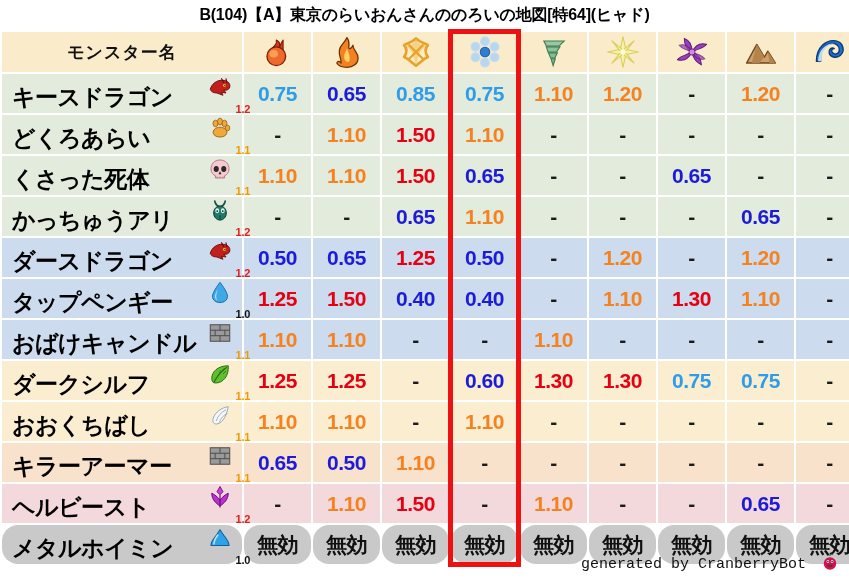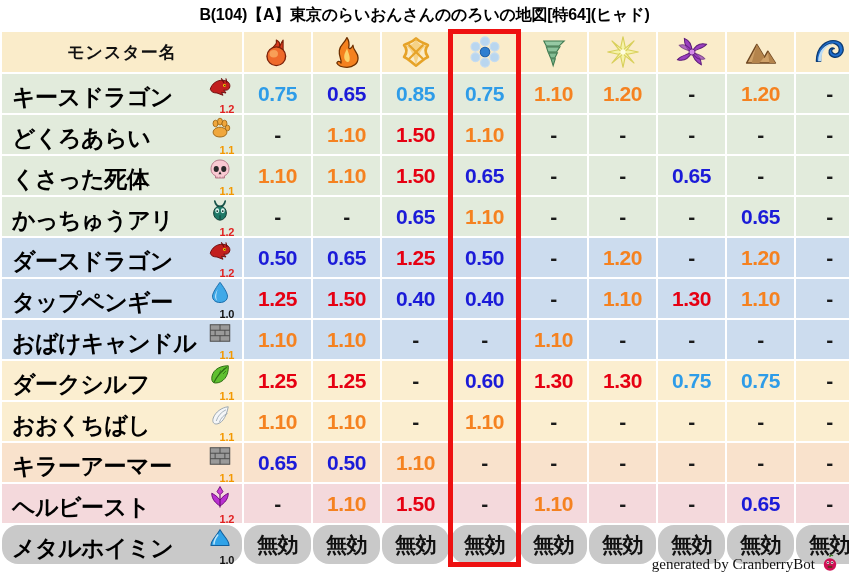--- a/index.html
+++ b/index.html
@@ -68,21 +68,21 @@
     flex:0 0 auto;
     position:relative;
     width:44px;height:37px;
     margin-right:2px;
   }
   .mon-emoji{
     position:absolute;left:2px;top:-1px;
     font-size:24px;line-height:26px;
   }
   .mon-mult{
-    position:absolute;right:16px;bottom:-2px;
+    position:absolute;right:0px;bottom:-2px;
     font-size:11px;font-weight:bold;
     font-family:"Liberation Sans","DejaVu Sans",sans-serif;
     letter-spacing:-0.3px;
   }
   .m-red{color:#e02020;}
   .m-orange{color:#f39800;}
   .m-black{color:#111111;}
 
   td.val{
     font-size:21px;
@@ -109,23 +109,23 @@
     position:absolute;
     border:5px solid #ee1111;
     box-sizing:border-box;
     pointer-events:none;
     z-index:20;
   }
 
   #footer{
     position:absolute;
     right:10px;bottom:8px;
-    display:flex;align-items:center;gap:6px;
+    display:flex;align-items:center;gap:15px;
     font-size:15px;color:#111;
-    font-family:Liberation Serif, serif;
+    font-family:Liberation Mono, monospace;
   }
   #footer .berry{font-size:18px;line-height:18px;}
 
   
   svg.eicon{display:block;margin:0 auto;}
 </style>
 </head>
 <body>
 
 <div id="page-title">B(104)【A】東京のらいおんさんののろいの地図[特64](ヒャド)</div>

